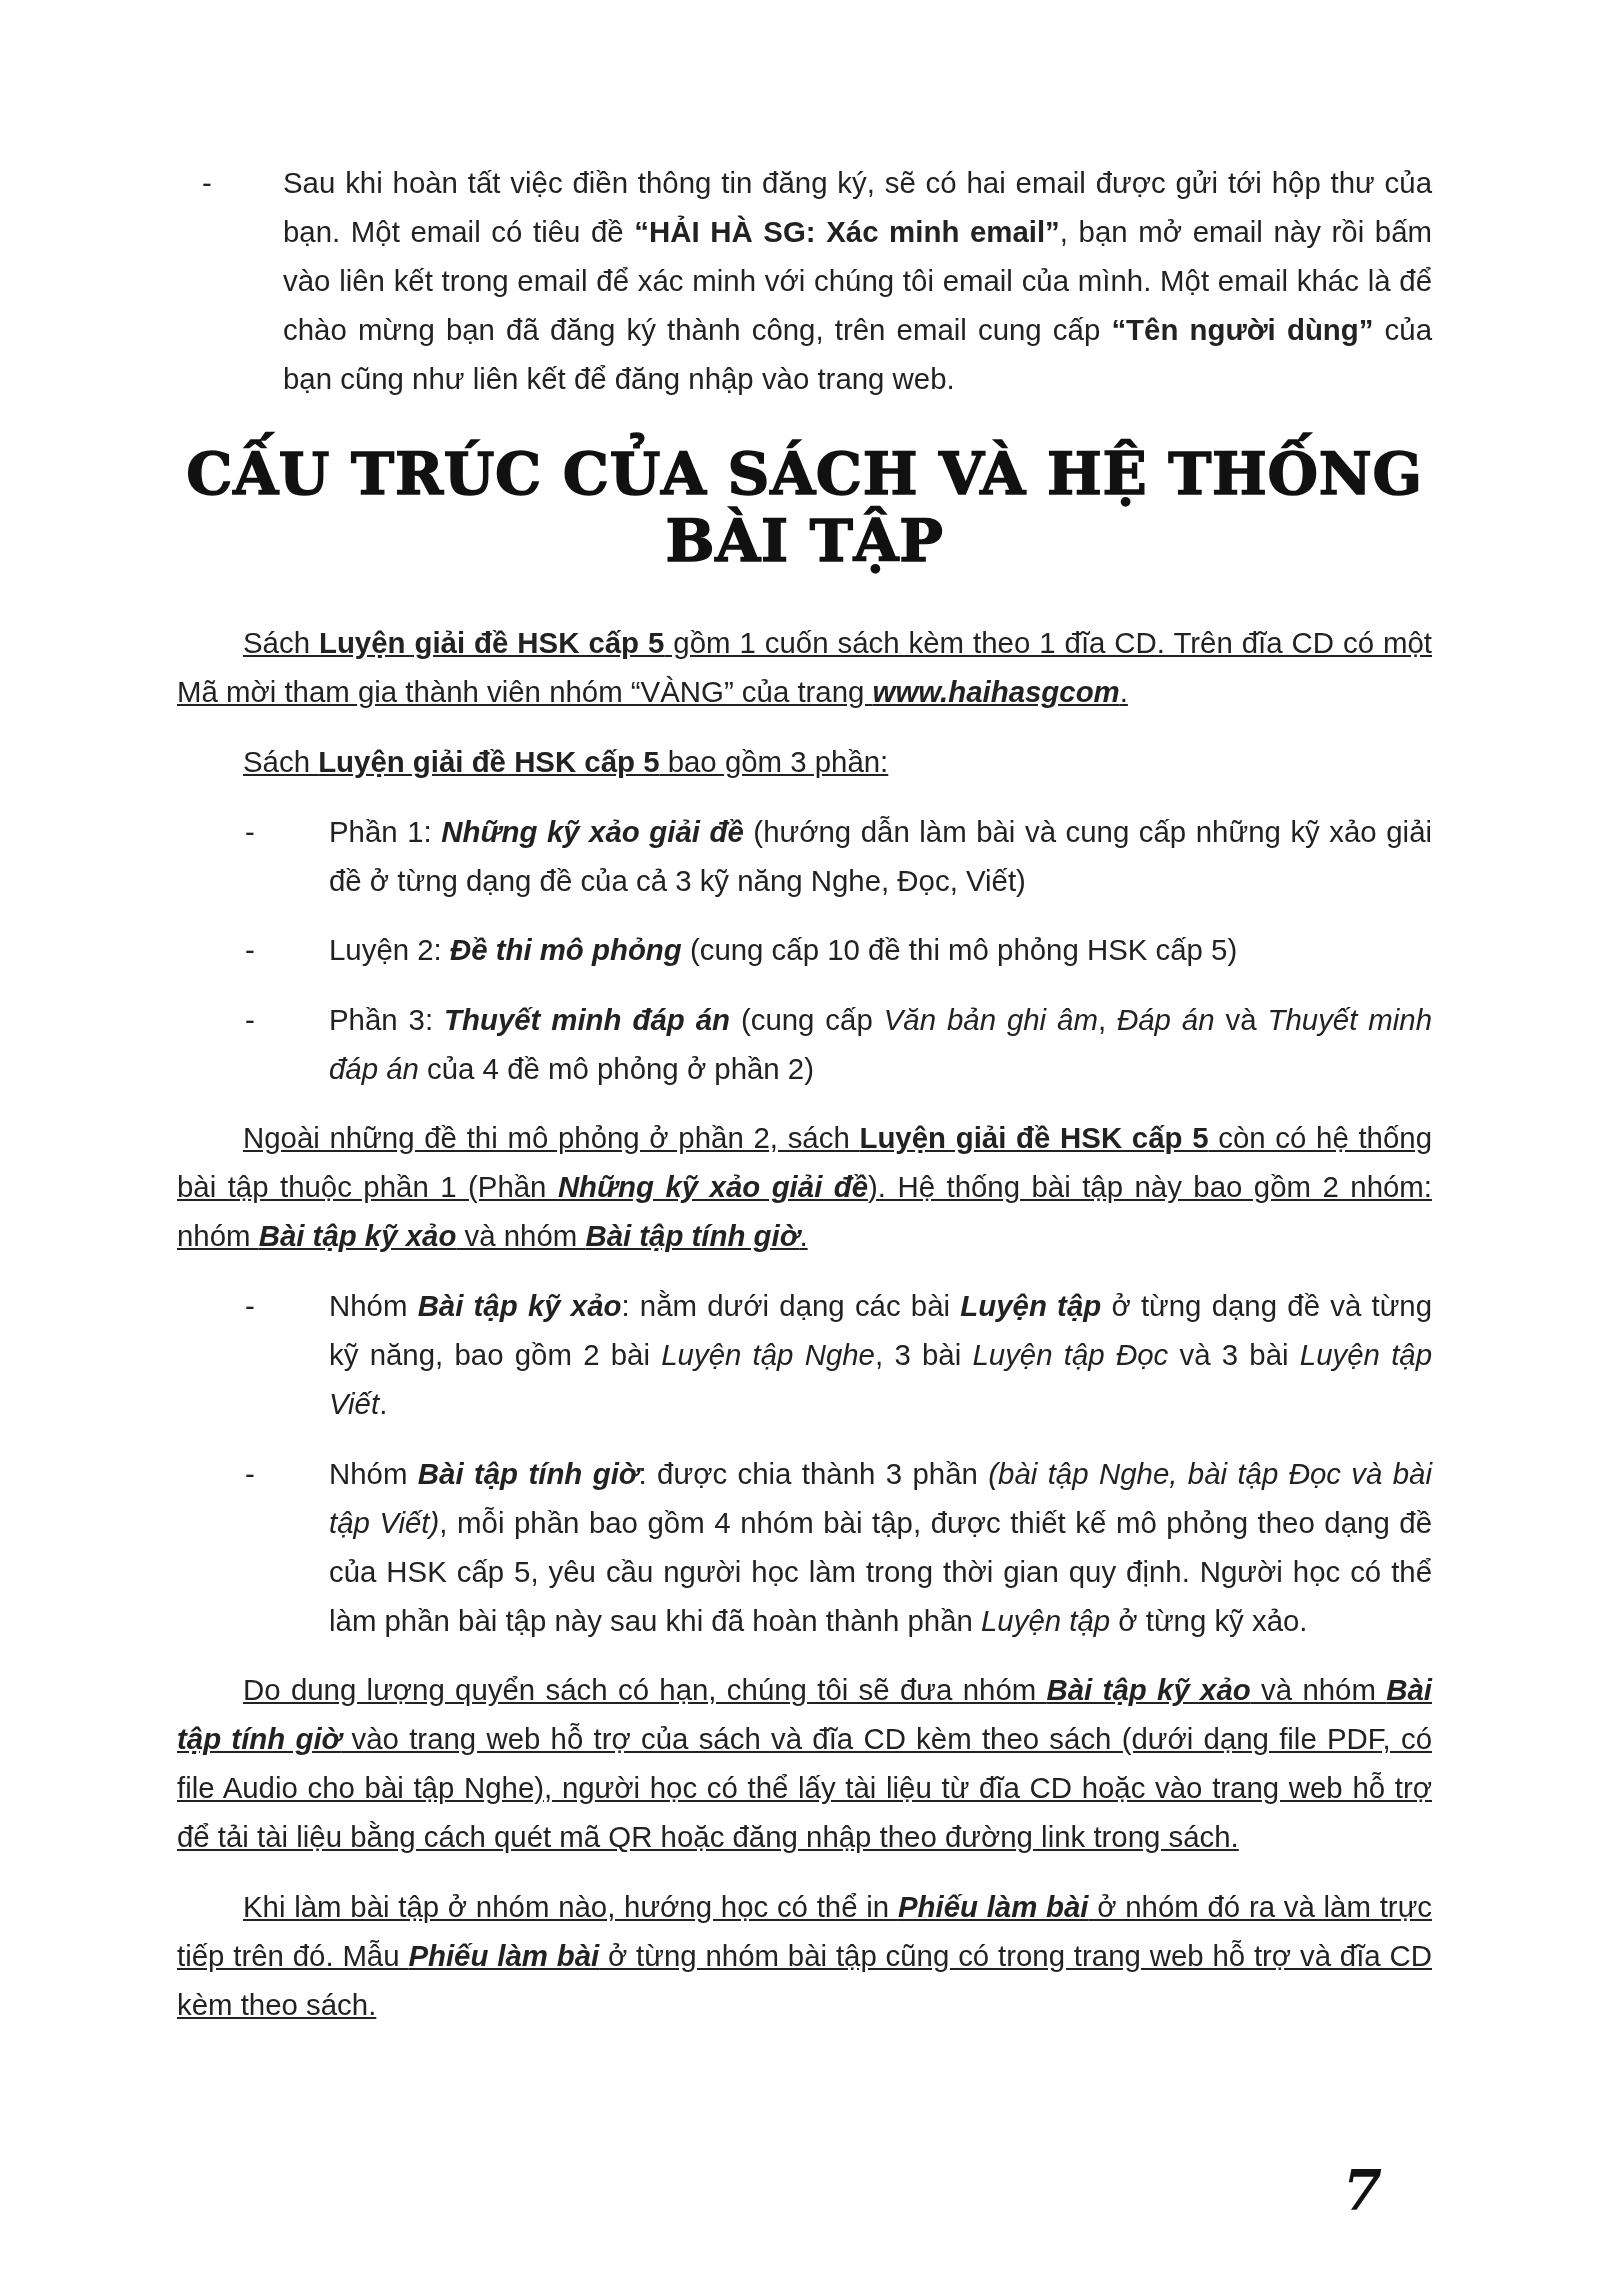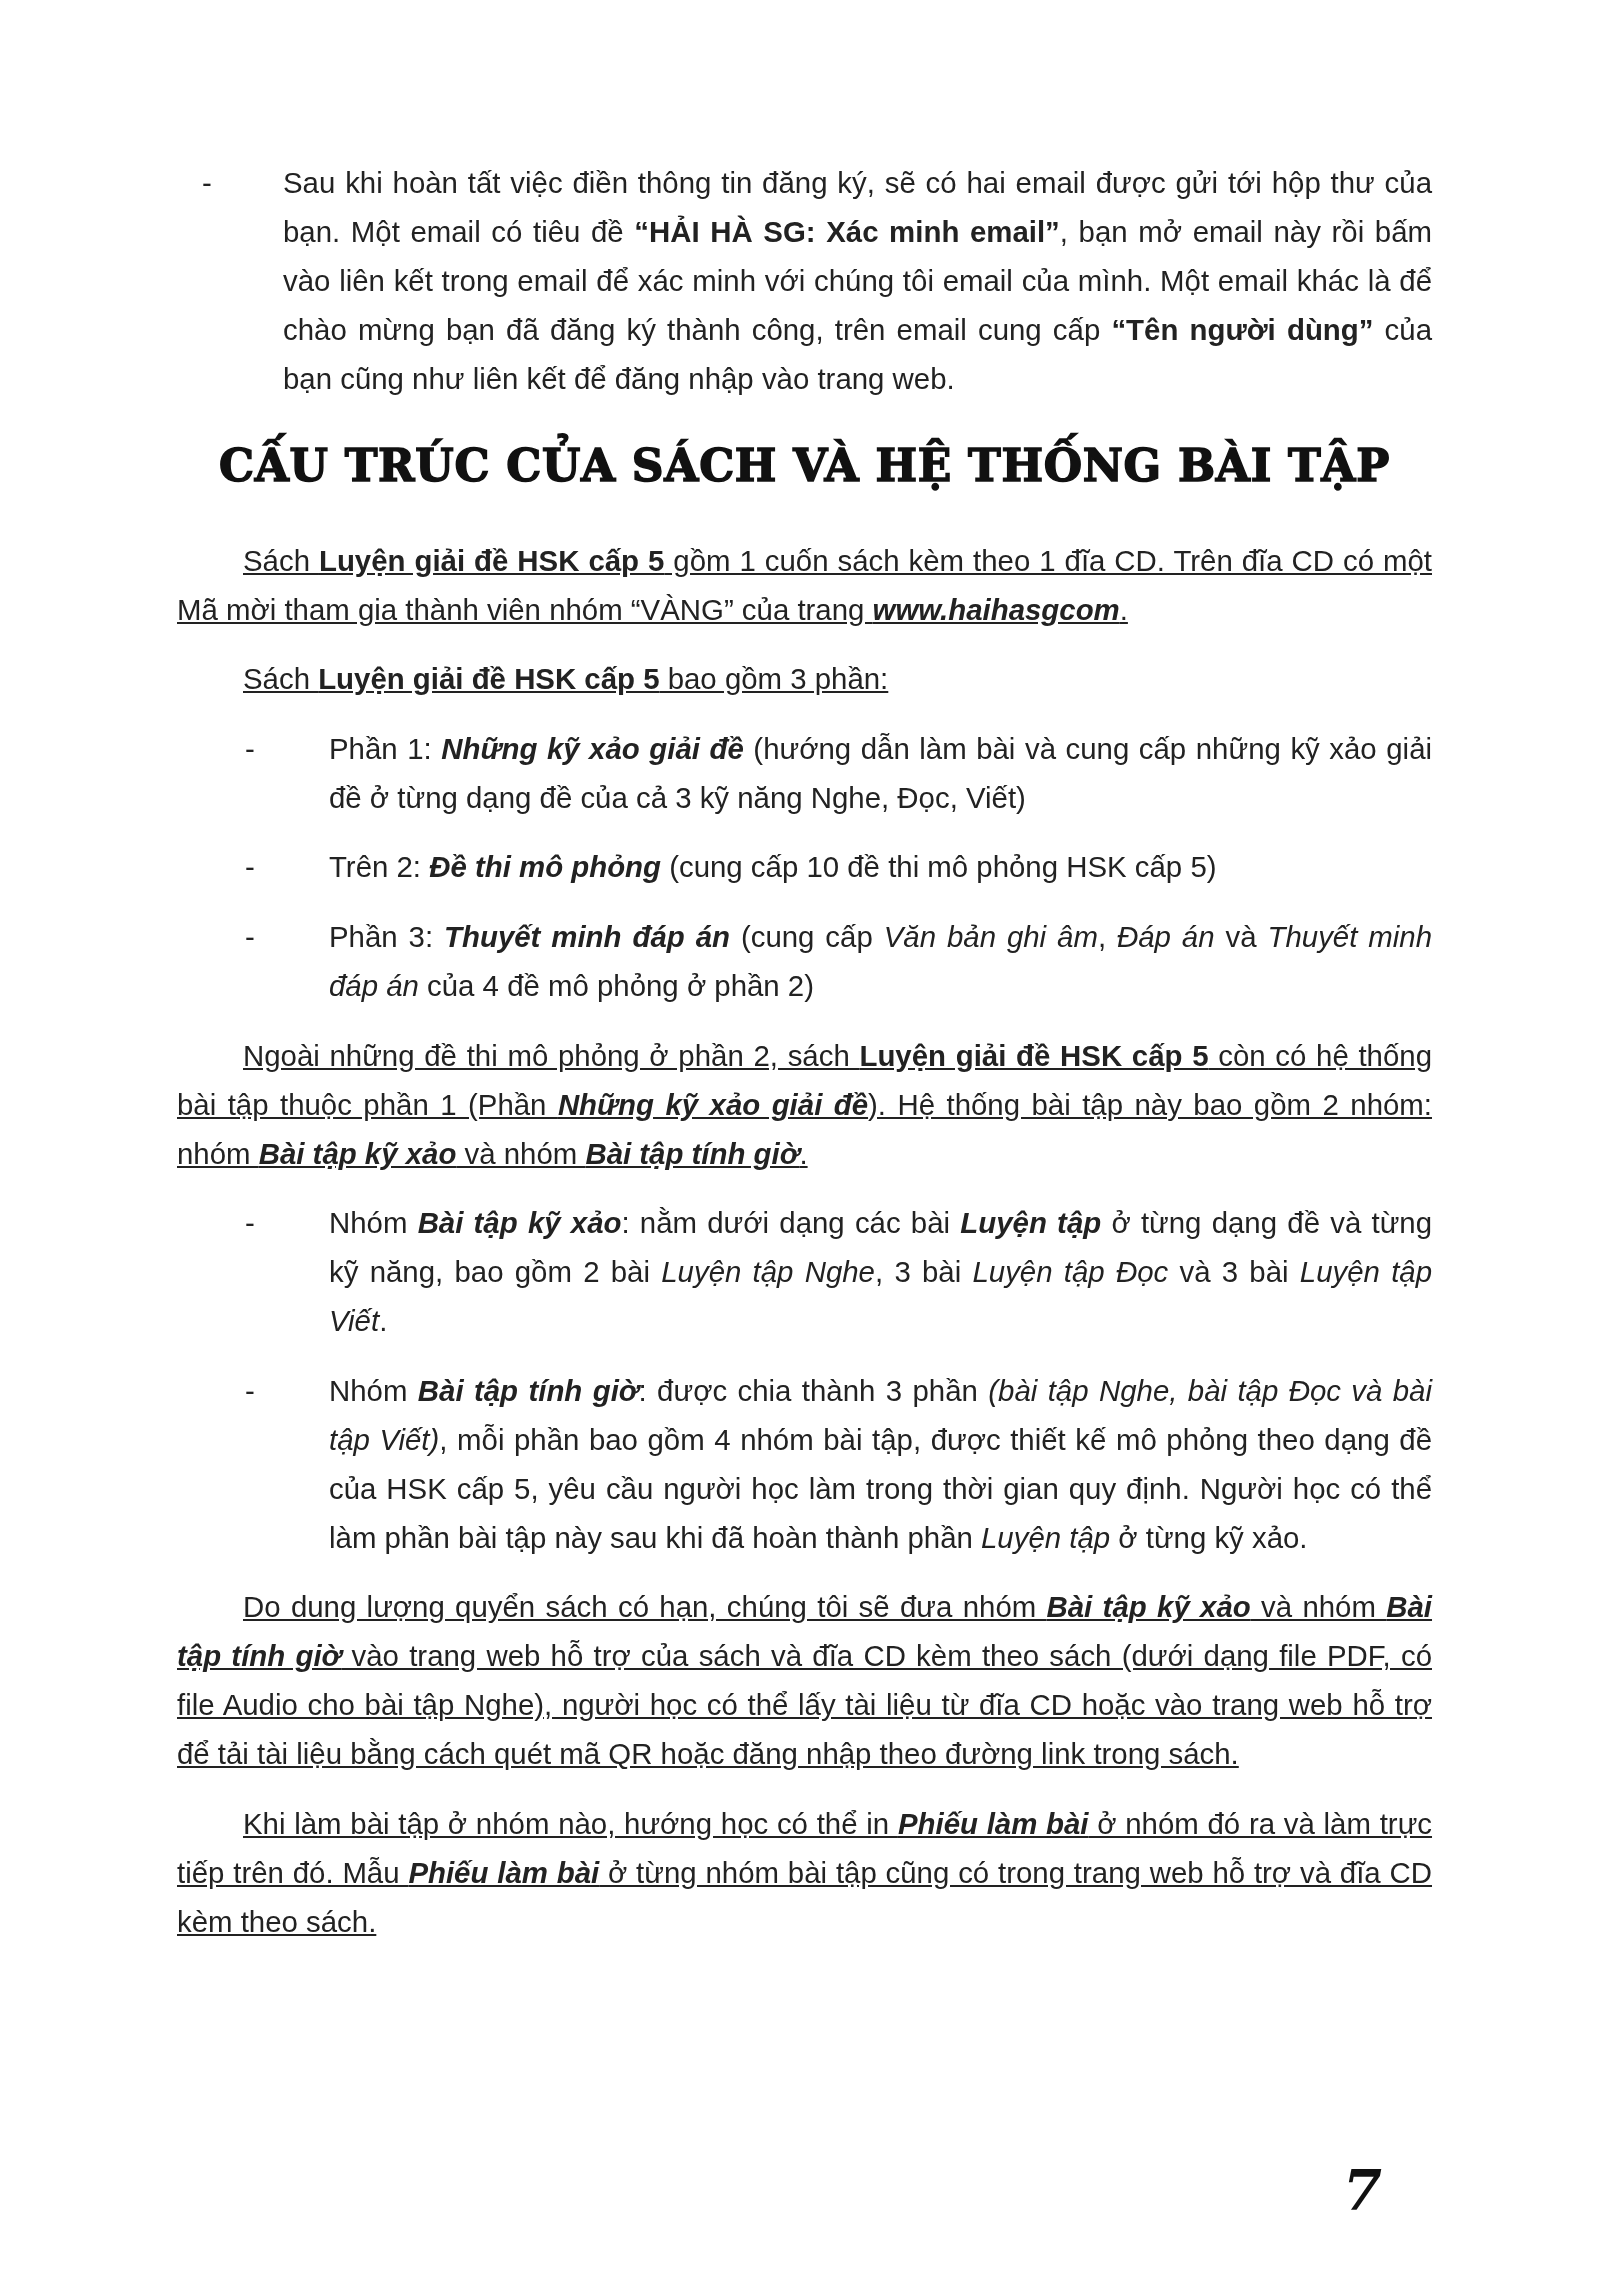--- a/index.html
+++ b/index.html
@@ -42,21 +42,21 @@
     margin: 0 0 20.6px 0;
     text-indent: 66px;
     text-decoration: underline;
   }
   .heading {
     margin: 38px 0 44px 0;
     text-align: center;
     text-indent: 0;
     font-family: "DejaVu Serif", serif;
     font-weight: 900;
-    font-size: 44px;
+    font-size: 58px;
     line-height: 1.15;
     color: #111111;
     letter-spacing: 0.7px;
     -webkit-text-stroke: 1.5px #111111;
   }
   .pagenum {
     position: absolute;
     right: 218px;
     bottom: 77px;
     font-family: "DejaVu Serif", serif;
@@ -83,21 +83,21 @@
 
   <p class="para"><span>Sách </span><span style="font-weight: bold;">Luyện giải đề HSK cấp 5</span><span> bao gồm 3 phần:</span></p>
 
   <div class="bullet">
     <span class="marker">-</span>
     <div class="btxt"><span>Phần 1: </span><span style="font-weight: bold; font-style: italic;">Những kỹ xảo giải đề</span><span> (hướng dẫn làm bài và cung cấp những kỹ xảo giải đề ở từng dạng đề của cả 3 kỹ năng Nghe, Đọc, Viết)</span></div>
   </div>
 
   <div class="bullet">
     <span class="marker">-</span>
-    <div class="btxt"><span>Trên 2: </span><span style="font-weight: bold; font-style: italic;">Đề thi mô phỏng</span><span> (cung cấp 10 đề thi mô phỏng HSK cấp 5)</span></div>
+    <div class="btxt"><span>Luyện 2: </span><span style="font-weight: bold; font-style: italic;">Đề thi mô phỏng</span><span> (cung cấp 10 đề thi mô phỏng HSK cấp 5)</span></div>
   </div>
 
   <div class="bullet">
     <span class="marker">-</span>
     <div class="btxt"><span>Phần 3: </span><span style="font-weight: bold; font-style: italic;">Thuyết minh đáp án</span><span> (cung cấp </span><span style="font-style: italic;">Văn bản ghi âm</span><span>, </span><span style="font-style: italic;">Đáp án</span><span> và </span><span style="font-style: italic;">Thuyết minh đáp án</span><span> của 4 đề mô phỏng ở phần 2)</span></div>
   </div>
 
   <p class="para"><span>Ngoài những đề thi mô phỏng ở phần 2, sách </span><span style="font-weight: bold;">Luyện giải đề HSK cấp 5</span><span> còn có hệ thống bài tập thuộc phần 1 (Phần </span><span style="font-weight: bold; font-style: italic;">Những kỹ xảo giải đề</span><span>). Hệ thống bài tập này bao gồm 2 nhóm: nhóm </span><span style="font-weight: bold; font-style: italic;">Bài tập kỹ xảo</span><span> và nhóm </span><span style="font-weight: bold; font-style: italic;">Bài tập tính giờ</span><span>.</span></p>
 
   <div class="bullet">

